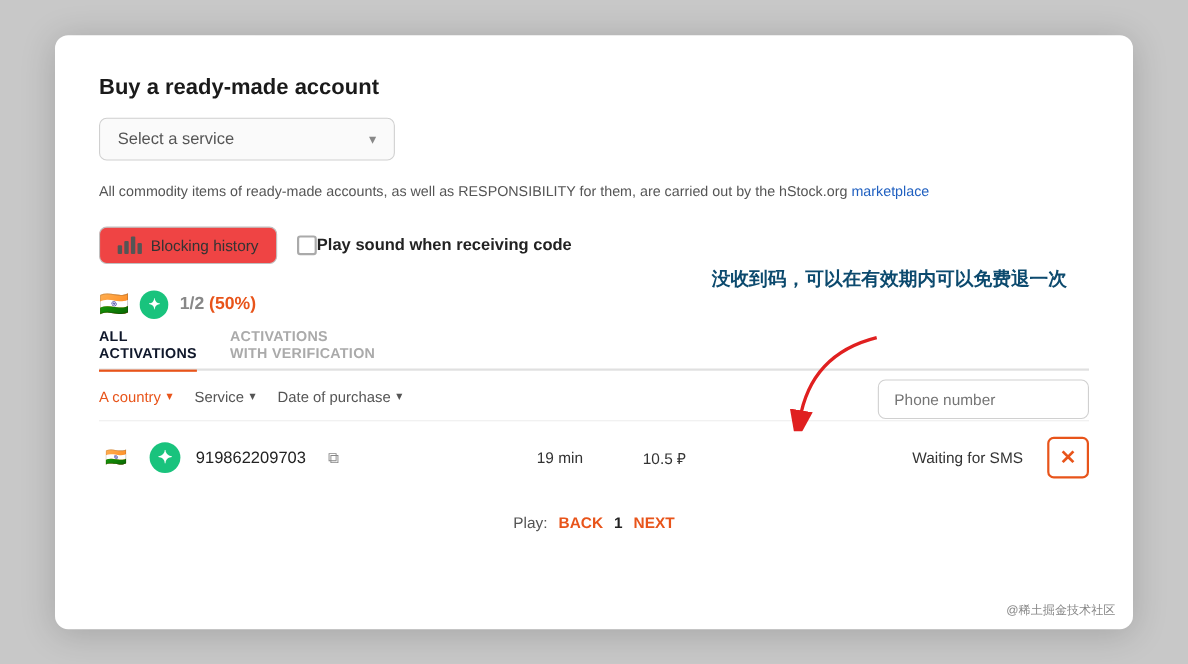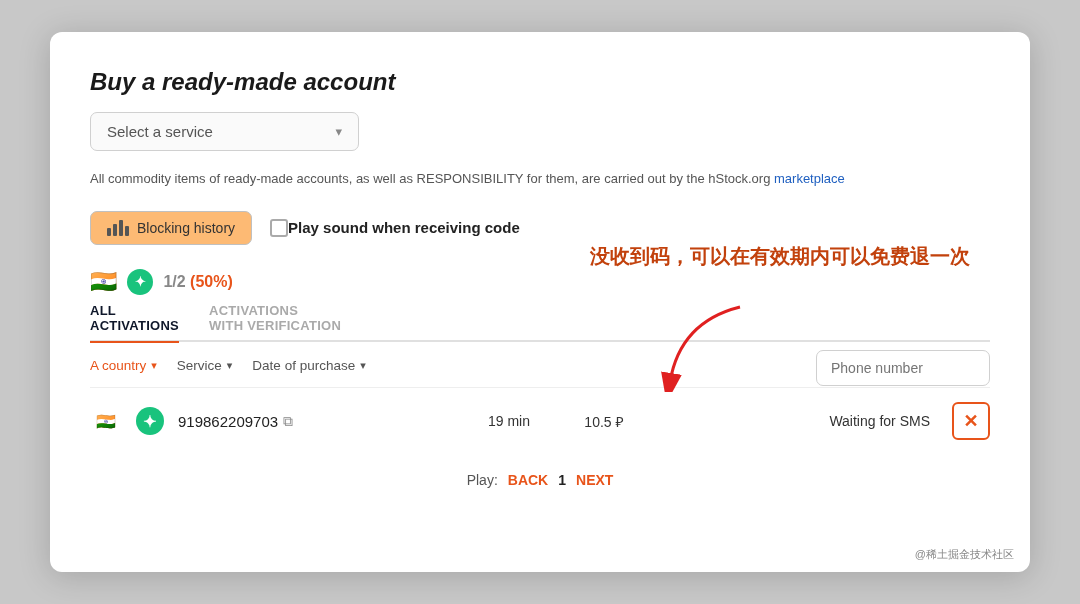--- a/index.html
+++ b/index.html
@@ -15,25 +15,24 @@
     .window {
       background: #fff;
       border-radius: 12px;
       box-shadow: 0 4px 32px rgba(0,0,0,0.18);
       width: 980px;
       min-height: 540px;
       padding: 36px 40px 28px 40px;
       position: relative;
     }
     .section-title {
-      font-size: 24px;
+      font-size: 20px;
       font-weight: 700;
       color: #1a1a1a;
       margin-bottom: 16px;
-      font-style: italic;
     }
     .select-service {
       display: flex;
       align-items: center;
       justify-content: space-between;
       border: 1.5px solid #d0d0d0;
       border-radius: 7px;
       padding: 10px 16px;
       width: 269px;
       color: #555;
@@ -62,21 +61,21 @@
       gap: 18px;
       margin-bottom: 24px;
     }
     .blocking-history-btn {
       display: flex;
       align-items: center;
       gap: 8px;
       border: 1.5px solid #c0c0c0;
       border-radius: 7px;
       padding: 8px 16px;
-      background: #fdba74;
+      background: #ef4444;
       cursor: pointer;
       font-size: 14px;
       color: #333;
     }
     .blocking-history-btn .bar-icon {
       display: flex;
       align-items: flex-end;
       gap: 2px;
       height: 16px;
     }
@@ -170,21 +169,21 @@
     .filter-btn.gray .chevron-small {
       color: #555;
     }
     .phone-number-input {
       position: absolute;
       right: 0;
       top: -8px;
       border: 1.5px solid #d0d0d0;
       border-radius: 7px;
       padding: 9px 14px;
-      width: 174px;
+      width: 192px;
       font-size: 14px;
       color: #15803d;
       background: #fff;
       outline: none;
     }
     .table-row {
       display: flex;
       align-items: center;
       padding: 14px 0;
       border-top: 1.5px solid #eee;
@@ -202,21 +201,21 @@
       align-items: center;
       justify-content: center;
     }
     .table-row .col-phone {
       flex: 1;
       font-size: 15px;
       color: #222;
       font-weight: 500;
       display: flex;
       align-items: center;
-      gap: 5px;
+      gap: 20px;
     }
     .copy-icon {
       color: #888;
       font-size: 14px;
       cursor: pointer;
     }
     .table-row .col-time {
       width: 90px;
       font-size: 14px;
       color: #333;
@@ -278,22 +277,22 @@
     }
     
     .annotation {
       position: absolute;
       top: 210px;
       right: 60px;
       pointer-events: none;
       z-index: 10;
     }
     .annotation-text {
-      color: #c2410c;
-      font-size: 20px;
+      color: #0c4a6e;
+      font-size: 17px;
       font-weight: 700;
       white-space: nowrap;
       line-height: 1.4;
     }
     .arrow-svg {
       position: absolute;
       top: 60px;
       left: 60px;
     }
     .watermark {

